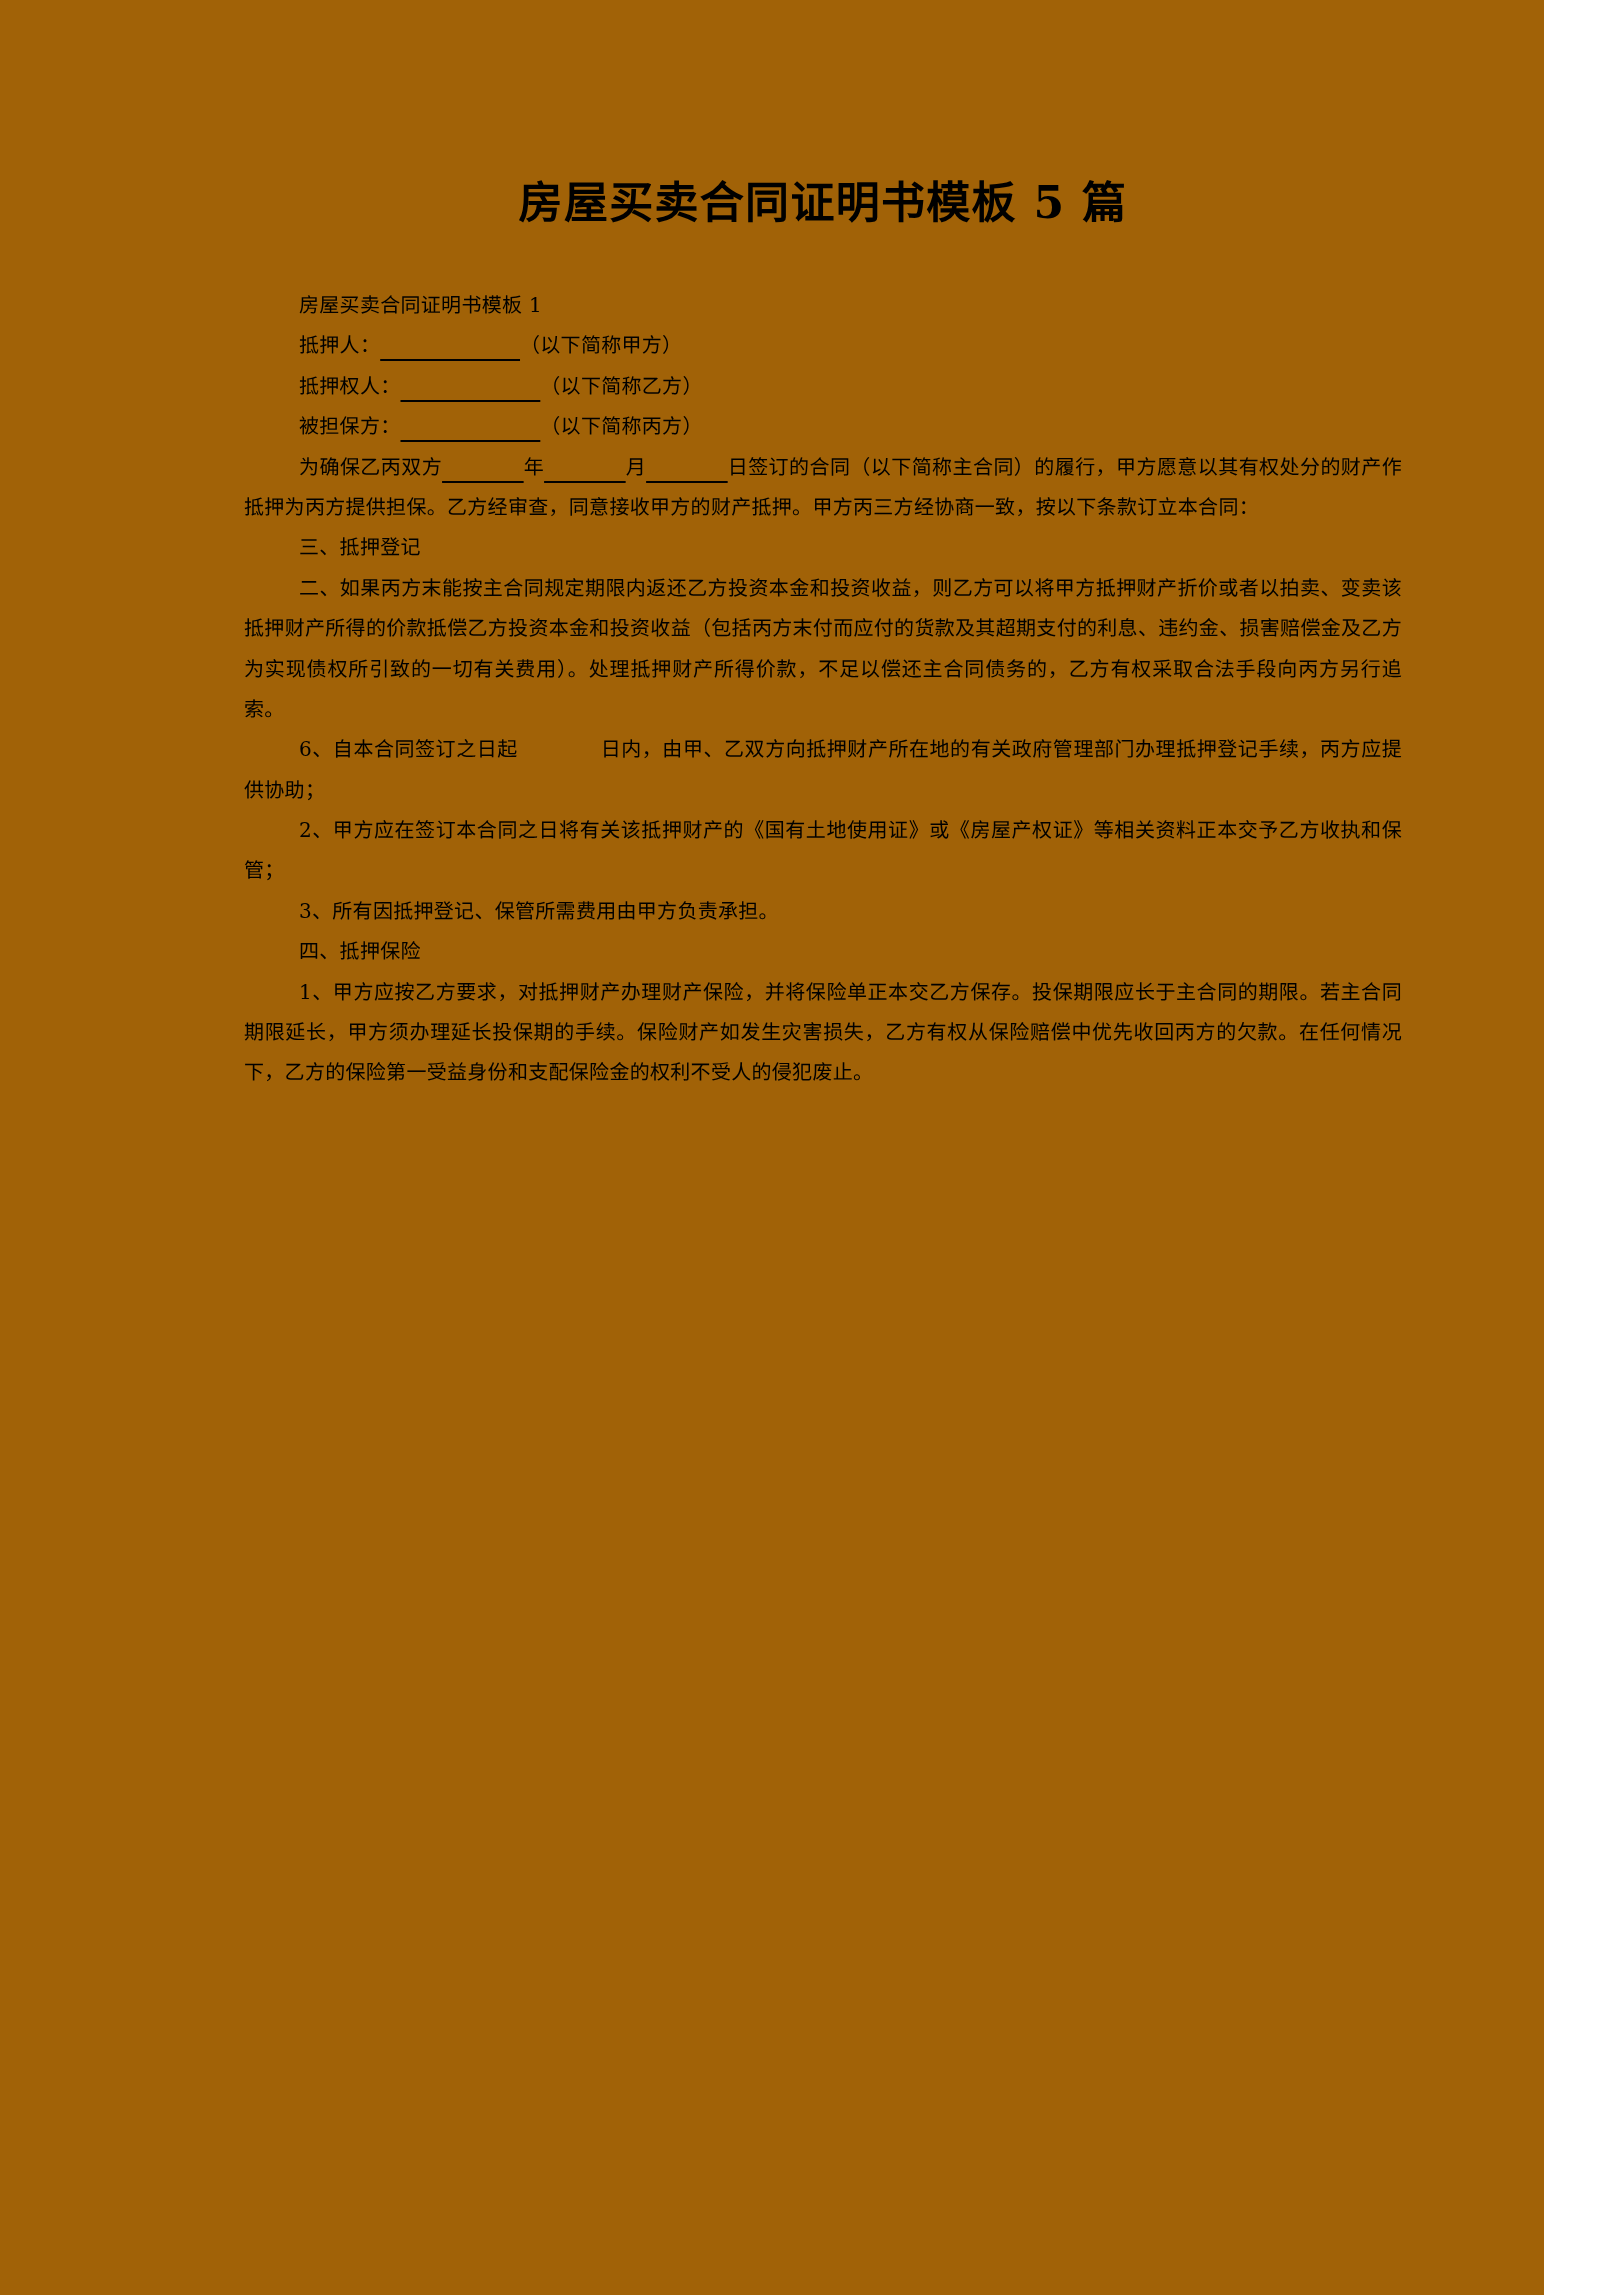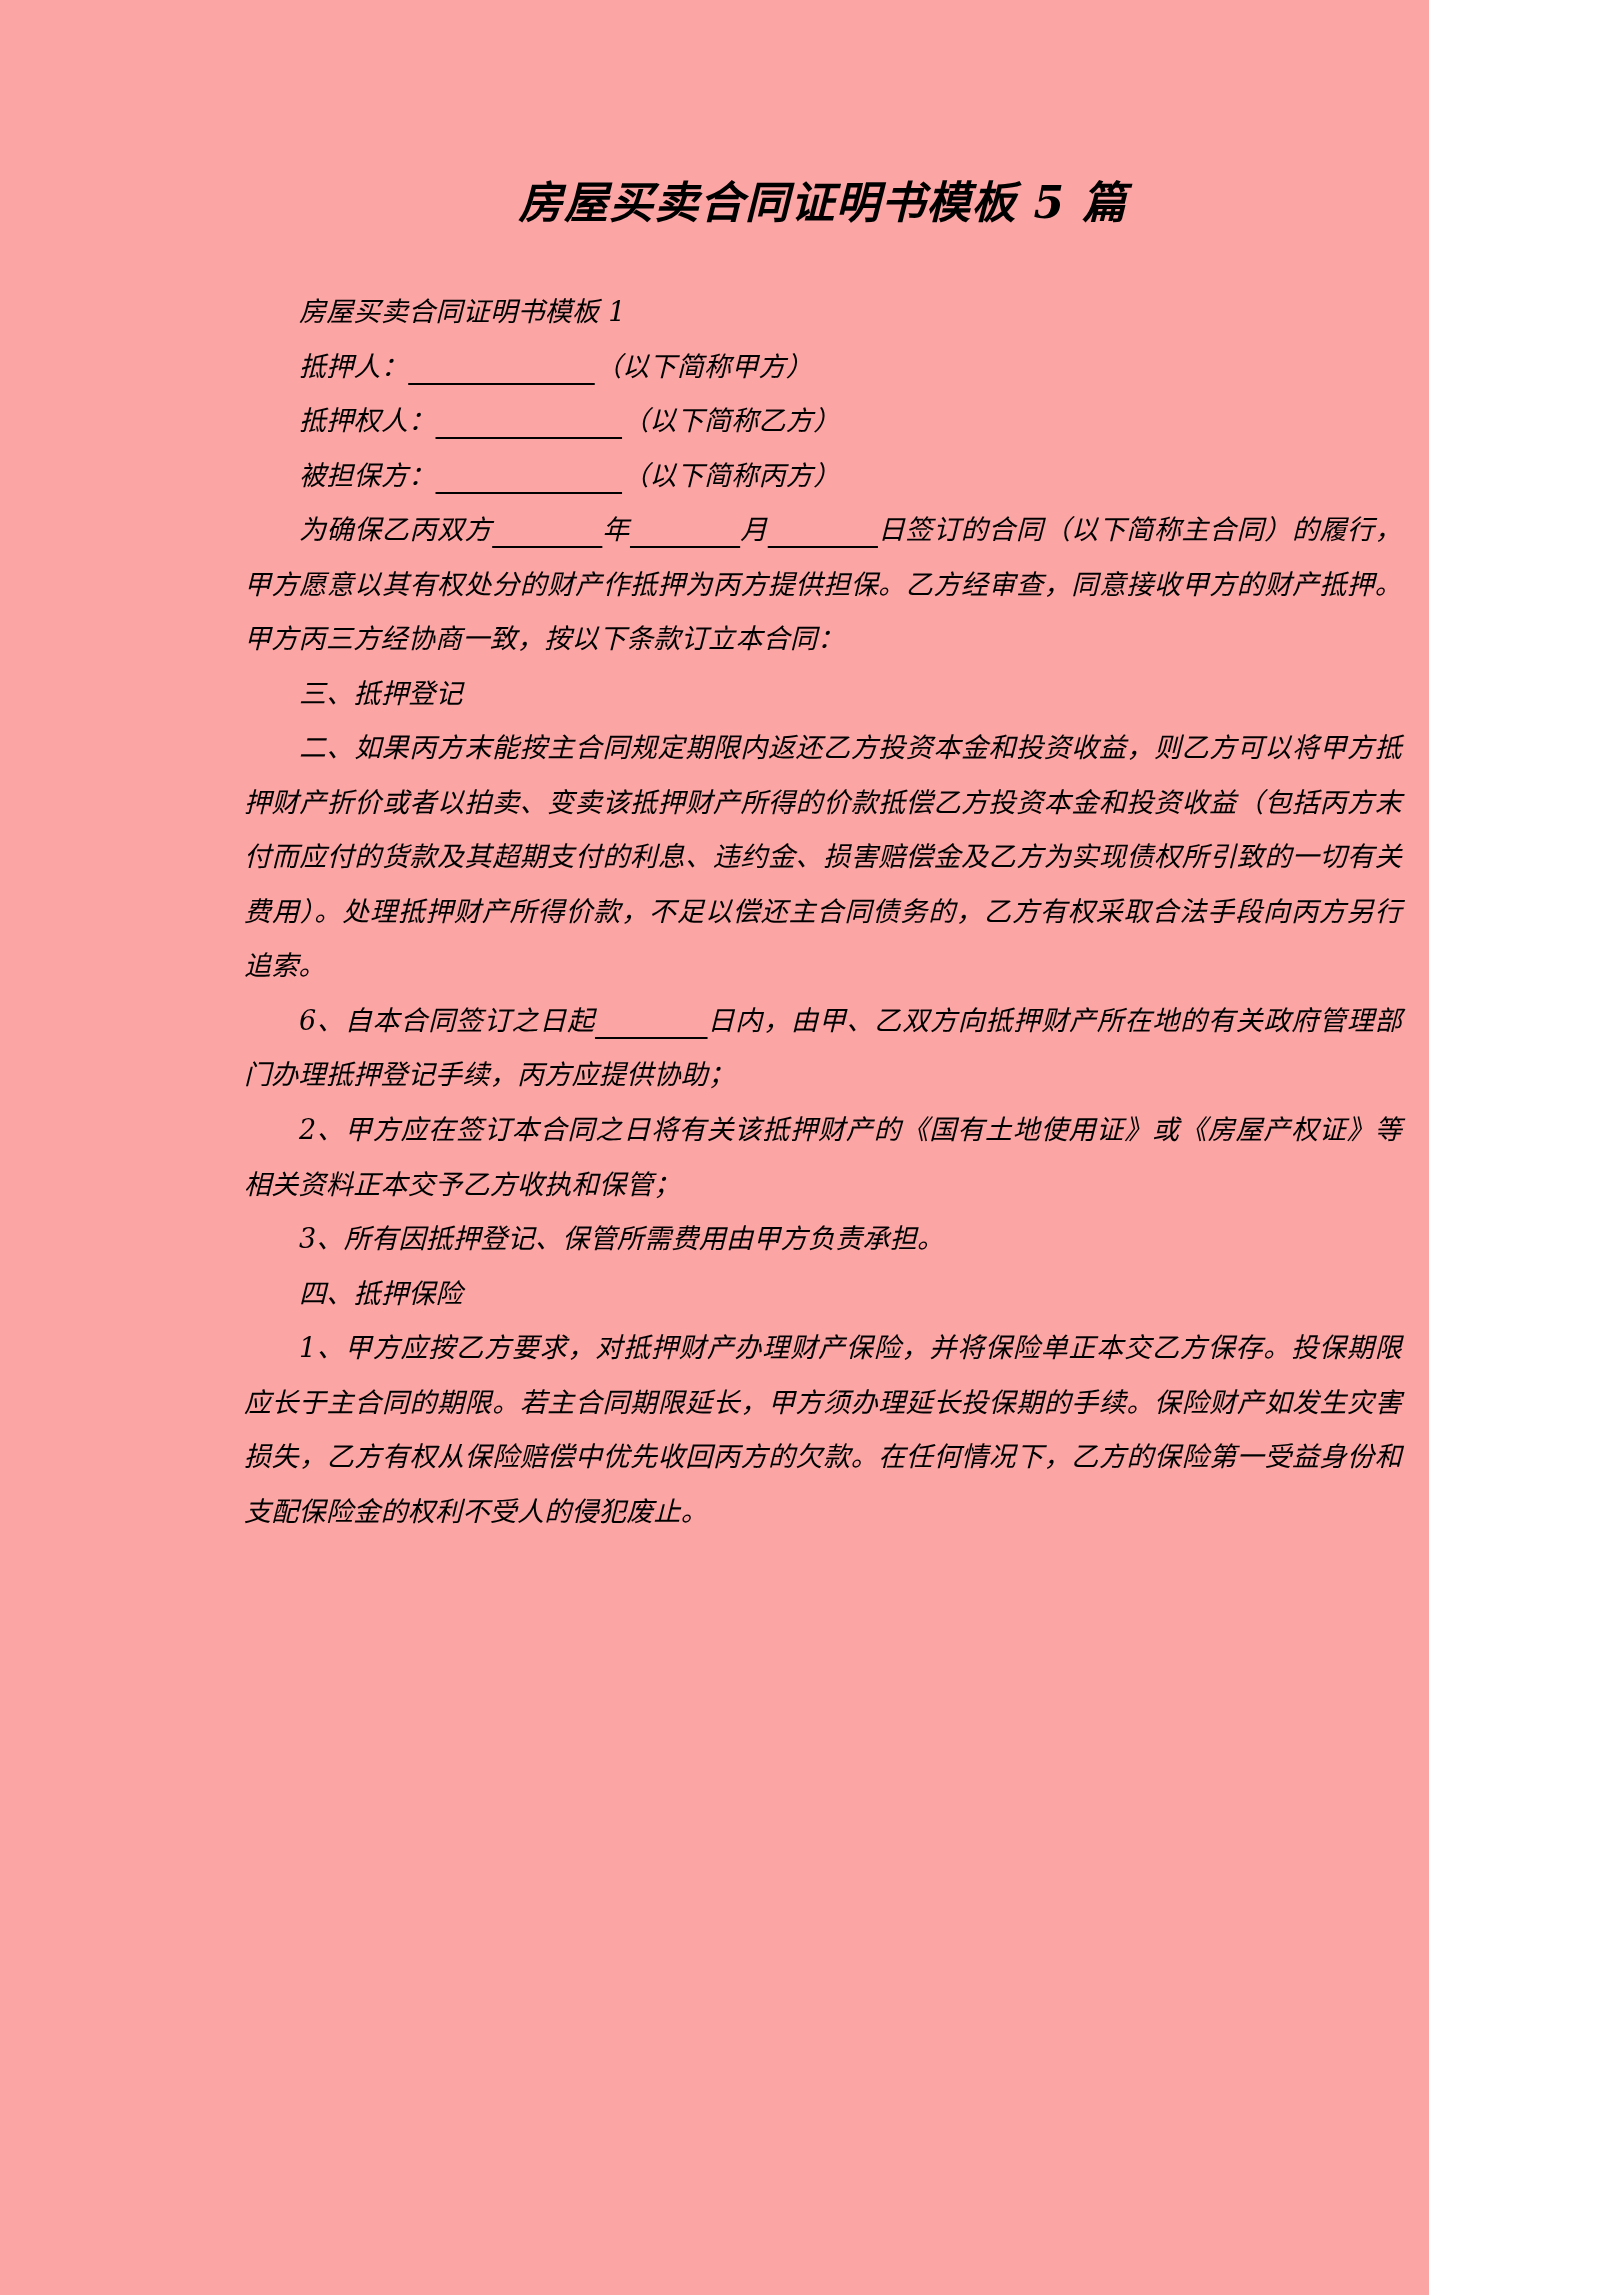--- a/index.html
+++ b/index.html
@@ -7,26 +7,25 @@
     margin: 0;
     padding: 0;
     background: #ffffff;
   }
   body {
     font-family: "DejaVu Serif", "Liberation Serif", serif;
     color: #000000;
   }
   .page {
     position: relative;
-    width: 1429px;
+    width: 1544px;
     height: 2295px;
-    background: #fca5a5;
+    background: #a16207;
     box-sizing: border-box;
     overflow: hidden;
-    font-style: italic;
   }
   .content {
     position: absolute;
     left: 244px;
     top: 0;
     width: 1158px;
   }
   .doc-title {
     margin: 0;
     padding-top: 175px;
@@ -35,21 +34,21 @@
     font-weight: bold;
     letter-spacing: 1.3px;
     line-height: 1.25;
     font-family: "DejaVu Serif", "Liberation Serif", serif;
   }
   .body-block {
     margin-top: 55px;
   }
   p.para {
     margin: 0;
-    font-size: 27px;
+    font-size: 20px;
     line-height: 2.02;
     text-align: justify;
     text-justify: inter-ideograph;
     letter-spacing: 0.3px;
     word-break: break-all;
   }
   p.indent {
     text-indent: 55px;
   }
   .blank {

